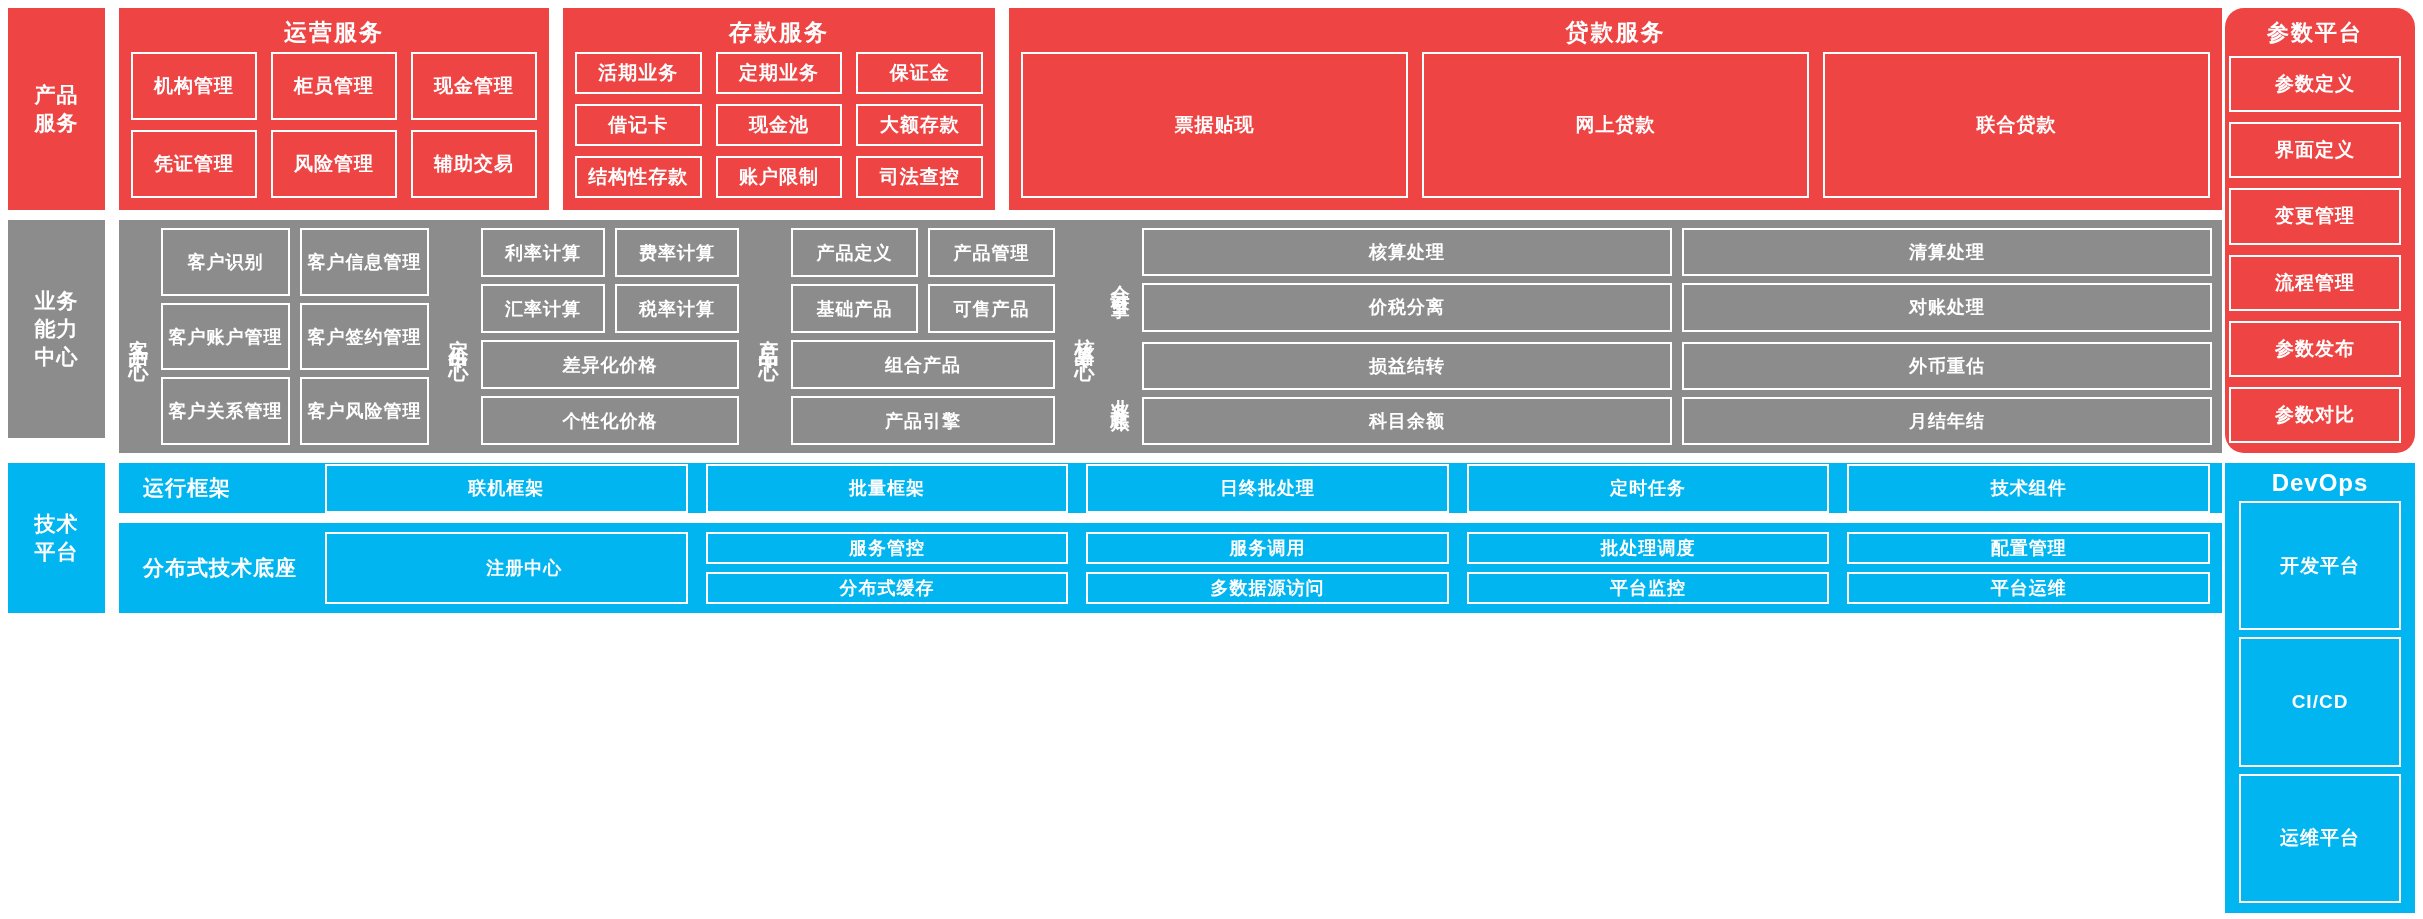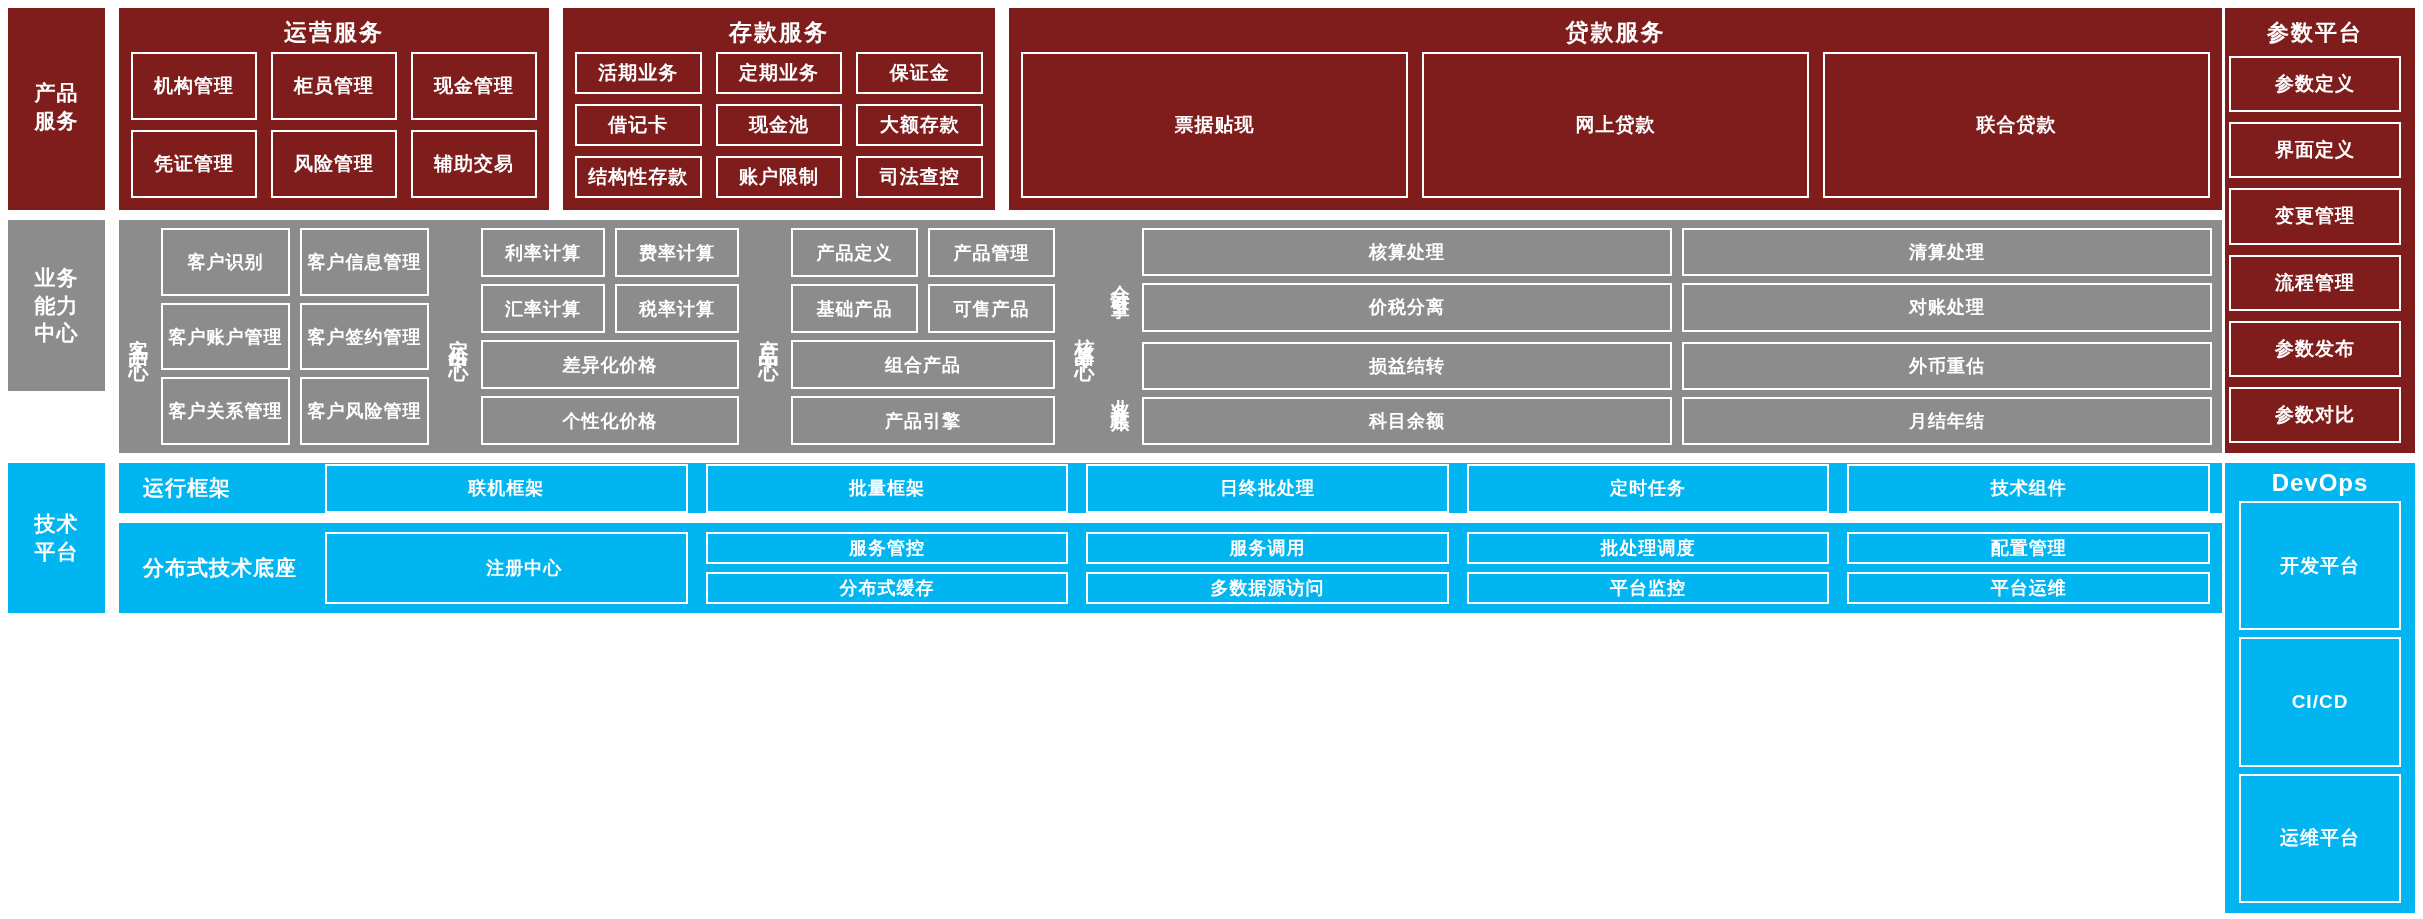--- a/index.html
+++ b/index.html
@@ -10,21 +10,21 @@
     overflow: hidden;
   }
   #root {
     width: 2423px; height: 919px;
     position: relative;
     padding: 8px 8px 6px 8px;
     display: flex; flex-direction: column; gap: 10px;
   }
 
   
-  .teal   { background: #7f1d1d; font-family: Liberation Mono, monospace; }
+  .teal   { background: #ef4444; }
   .gray   { background: #8C8C8C; }
   .vivid  { background: #00B5F0; }
 
   .tier { display: flex; gap: 14px; }
 
   
   .spine {
     width: 97px; flex: 0 0 97px;
     display: flex; align-items: center; justify-content: center;
     color: #fff; font-weight: bold; font-size: 21px; line-height: 1.32;
@@ -65,21 +65,21 @@
   .grp-body { flex: 1; display: flex; flex-direction: column; gap: 10px; }
   .grp-row  { flex: 1; display: flex; gap: 14px; }
   .grp-row > .cell { flex: 1; }
 
   .grp-ops   { flex: 0 0 430px; }
   .grp-dep   { flex: 0 0 432px; }
   .grp-loan  { flex: 1; }
 
   
   .tier2 { height: 233px; }
-  .tier2 .spine { height: 171px; }
+  .tier2 .spine { height: 218px; }
   .t2-groups { flex: 1; display: flex; }
   .center {
     display: flex; align-items: stretch; padding: 8px 10px 8px 6px; gap: 8px;
   }
   .center-body { flex: 1; display: flex; flex-direction: column; gap: 7px; }
   .c-row { flex: 1; display: flex; gap: 10px; }
   .c-row > .cell { flex: 1; font-size: 18px; }
 
   .c-customer  { flex: 0 0 320px; }
   .c-pricing   { flex: 0 0 310px; }
@@ -110,21 +110,21 @@
   .band-col > .cell { flex: 1; font-size: 18px; min-height: 32px; }
   .band-col.single > .cell { height: 100%; padding-left: 36px; }
 
   
   #sidebar {
     position: absolute; top: 8px; right: 8px; bottom: 6px;
     width: 190px; display: flex; flex-direction: column; gap: 10px;
   }
   .side-param {
     flex: 0 0 auto; height: 445px;
-    display: flex; flex-direction: column; padding: 0 14px 10px 4px;
+    display: flex; flex-direction: column; padding: 0 14px 10px 4px; border-radius: 19px;
   }
   .side-title {
     color: #fff; font-weight: bold; font-size: 22px;
     text-align: center; letter-spacing: 2px; padding: 10px 0 8px 0;
   }
   .side-list { flex: 1; display: flex; flex-direction: column; gap: 10px; }
   .side-list > .cell { flex: 1; font-size: 19px; }
 
   .side-devops {
     flex: 1; display: flex; flex-direction: column; padding: 0 14px 10px 14px;

